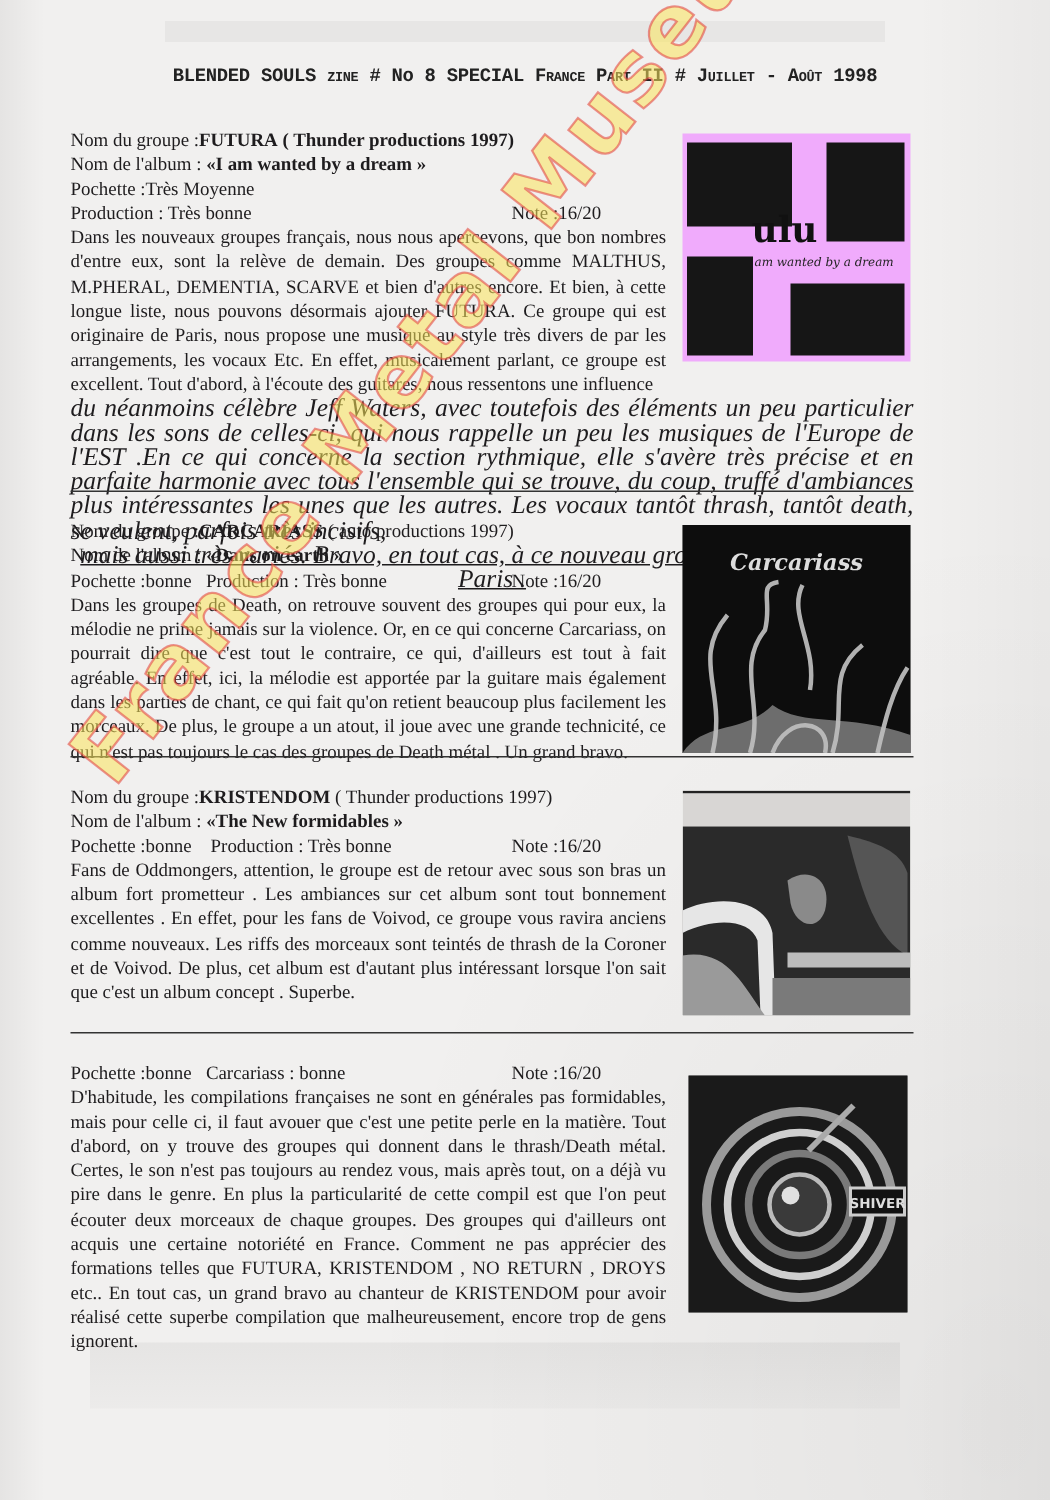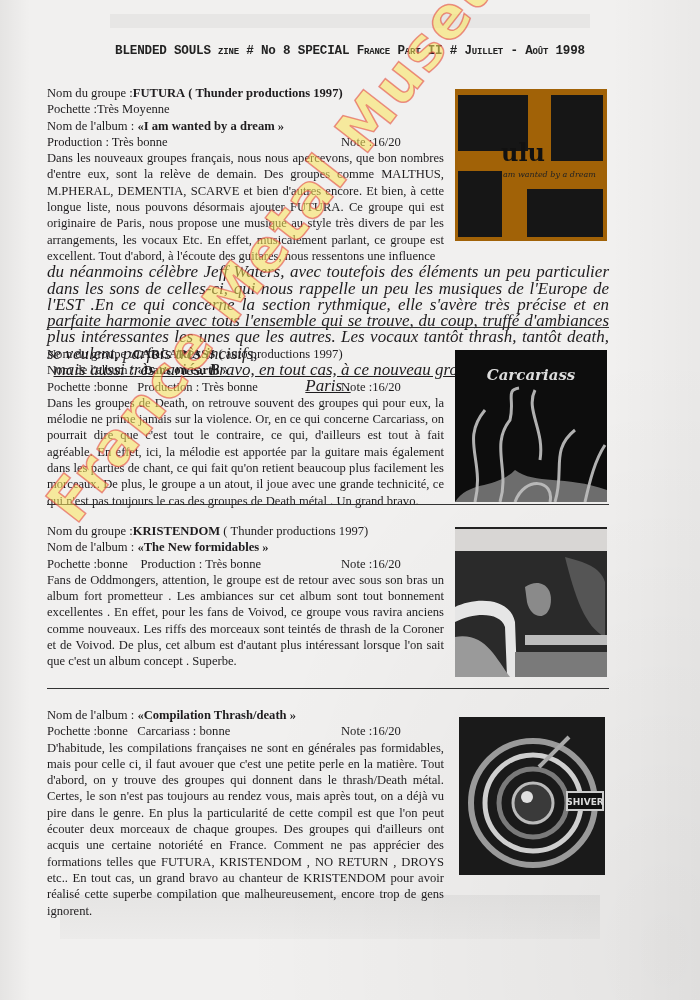--- a/index.html
+++ b/index.html
@@ -65,33 +65,33 @@
   <span>#</span>
   <span class="sc">Juillet - Août</span>
   <span>1998</span>
 </div>
 
 <div class="review" style="top:85px;">
   <div class="text">
     <div class="meta-line">
       <span>Nom du groupe :</span><b>FUTURA</b> <b>( Thunder productions 1997)</b>
     </div>
-    <div class="meta-line">Pochette :Très Moyenne</div>
     <div class="meta-line">
       <span>Nom de l'album :</span> <b>«I am wanted by a dream »</b>
     </div>
+    <div class="meta-line">Pochette :Très Moyenne</div>
     <div class="meta-line">
       <span>Production : Très bonne</span>
       <span class="note">Note :16/20</span>
     </div>
     <div class="body-text">Dans les nouveaux groupes français, nous nous apercevons, que bon nombres d'entre eux, sont la relève de demain. Des groupes comme MALTHUS, M.PHERAL, DEMENTIA, SCARVE et bien d'autres encore. Et bien, à cette longue liste, nous pouvons désormais ajouter FUTURA. Ce groupe qui est originaire de Paris, nous propose une musique au style très divers de par les arrangements, les vocaux Etc. En effet, musicalement parlant, ce groupe est excellent. Tout d'abord, à l'écoute des guitares, nous ressentons une influence</div>
   </div>
   <div class="wide">du néanmoins célèbre Jeff Waters, avec toutefois des éléments un peu particulier dans les sons de celles-ci, qui nous rappelle un peu les musiques de l'Europe de l'EST .En ce qui concerne la section rythmique, elle s'avère très précise et en parfaite harmonie avec tous l'ensemble qui se trouve, du coup, truffé d'ambiances plus intéressantes les unes que les autres. Les vocaux tantôt thrash, tantôt death, se veulent, parfois très incisifs,</div>
   <div class="wide underline" style="text-align:center;">mais aussi très variés. Bravo, en tout cas, à ce nouveau groupe qui nous vient de Paris .</div>
-  <div class="cover" style="top:4px;background:#a16207;">
+  <div class="cover" style="top:4px;background:#f0abfc;">
     <svg width="152" height="152" viewBox="0 0 152 152">
       <rect x="3" y="6" width="70" height="56" fill="#161616"></rect>
       <rect x="96" y="6" width="52" height="66" fill="#161616"></rect>
       <rect x="3" y="82" width="44" height="66" fill="#161616"></rect>
       <rect x="72" y="100" width="76" height="48" fill="#161616"></rect>
       <text x="46" y="72" font-family="DejaVu Serif, serif" font-size="24" font-weight="bold" fill="#111">ulu</text>
       <text x="48" y="88" font-family="DejaVu Serif, serif" font-size="8" font-style="italic" fill="#222">am wanted by a dream</text>
     </svg>
   </div>
 </div>
@@ -153,23 +153,20 @@
       <rect x="60" y="125" width="92" height="25" fill="#7a7a7a"></rect>
     </svg>
   </div>
 </div>
 
 <div class="divider" style="top:688px;"></div>
 
 <div class="review" style="top:707px;">
   <div class="text">
     <div class="meta-line">
-      <span>Nom de l'album :</span> <b>«Compilation Thrash/death »</b>
-    </div>
-    <div class="meta-line">
       <span>Pochette :bonne</span>&nbsp;&nbsp;
       <span>Carcariass : bonne</span>
       <span class="note">Note :16/20</span>
     </div>
     <div class="body-text">D'habitude, les compilations françaises ne sont en générales pas formidables, mais pour celle ci, il faut avouer que c'est une petite perle en la matière. Tout d'abord, on y trouve des groupes qui donnent dans le thrash/Death métal. Certes, le son n'est pas toujours au rendez vous, mais après tout, on a déjà vu pire dans le genre. En plus la particularité de cette compil est que l'on peut écouter deux morceaux de chaque groupes. Des groupes qui d'ailleurs ont acquis une certaine notoriété en France. Comment ne pas apprécier des formations telles que FUTURA, KRISTENDOM , NO RETURN , DROYS etc.. En tout cas, un grand bravo au chanteur de KRISTENDOM pour avoir réalisé cette superbe compilation que malheureusement, encore trop de gens ignorent.</div>
   </div>
   <div class="cover" style="top:10px;left:412px;width:146px;height:158px;">
     <svg width="146" height="158" viewBox="0 0 146 158">
       <rect width="146" height="158" fill="#1a1a1a"></rect>
       <circle cx="74" cy="86" r="62" fill="none" stroke="#9a9a9a" stroke-width="6"></circle>

